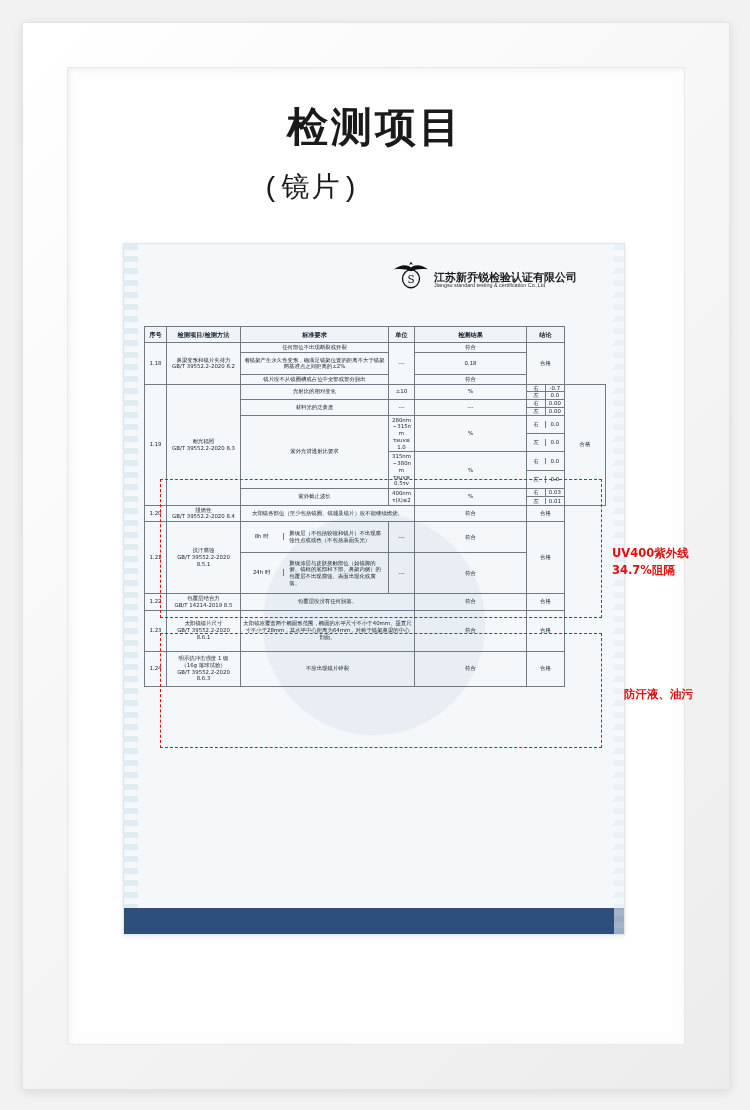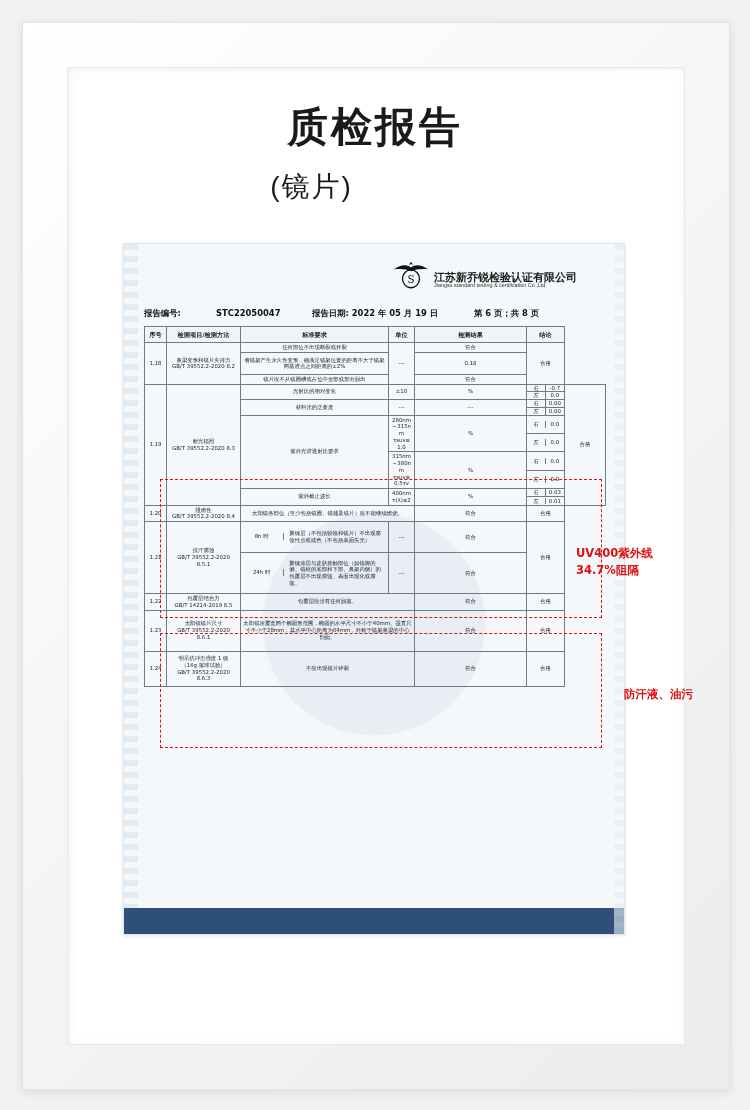--- a/index.html
+++ b/index.html
@@ -28,21 +28,21 @@
   }
   
   .doc-title{
     position:absolute;left:0;top:100px;width:750px;text-align:center;
     font-size:41px;font-weight:bold;color:#1a1a1a;letter-spacing:3px;
     font-family:"DejaVu Sans", sans-serif;
   }
   .doc-subtitle{
     position:absolute;left:0;top:168px;width:623px;text-align:center;
     font-size:28px;color:#1a1a1a;letter-spacing:2px;
-    font-family:Liberation Sans, sans-serif;
+    font-family:Liberation Mono, monospace;
   }
   
   .sheet{
     position:absolute;left:123px;top:243px;width:500px;height:690px;
     background:#f4f8fb;
     border:1px solid #dfe7ee;
     box-shadow:0 1px 4px rgba(0,0,0,0.10);
     overflow:hidden;
   }
   .sheet:before{
@@ -106,64 +106,55 @@
   
   .dash-box{
     position:absolute;border:1.1px dashed #e11010;pointer-events:none;
   }
   #dash-uv{left:160px;top:479px;width:440px;height:137px;}
   #dash-sweat{left:160px;top:633px;width:440px;height:113px;}
   .annot{
     position:absolute;color:#e11010;font-size:11.5px;line-height:1.45;font-weight:bold;
     font-family:"DejaVu Sans", sans-serif;white-space:nowrap;
   }
-  #annot-uv{left:576px;top:545px;}
+  #annot-uv{left:612px;top:545px;}
   #annot-sweat{left:624px;top:686px;}
   .watermark{
     position:absolute;left:120px;top:250px;width:260px;height:260px;
     border-radius:50%;opacity:.06;
     background:radial-gradient(circle,#2e4f7a 0 60%,transparent 61%);
   }
 </style>
 </head>
 <body>
 
 <div class="frame-outer">
   <div class="frame-inner-bevel"></div>
   <div class="mat"></div>
 </div>
 
-<div class="doc-title">质检报告</div>
+<div class="doc-title">检测项目</div>
 <div class="doc-subtitle">(镜片)</div>
 
 <div class="sheet">
   <div class="watermark"></div>
 
   <div class="cert-header">
     <div class="logo-wrap">
       <svg class="logo-mark" viewBox="0 0 40 36">
         <ellipse cx="20" cy="22" rx="9" ry="9.5" fill="none" stroke="#111" stroke-width="1.4"></ellipse>
         <text x="20" y="26" font-size="11" text-anchor="middle" fill="#111" font-family="DejaVu Serif, serif">S</text>
         <path d="M2 12 C10 6 16 7 20 10 C24 7 30 6 38 12 C30 11 25 12 20 14 C15 12 10 11 2 12 Z" fill="#111"></path>
         <path d="M20 4 l2.2 3.4 -2.2 -1.1 -2.2 1.1 Z" fill="#111"></path>
       </svg>
       <div class="logo-cn">江苏新乔锐检验认证有限公司</div>
       <div class="logo-en">Jiangsu standard testing &amp; certification Co.,Ltd</div>
     </div>
   </div>
 
-  <div class="meta-row">
-    <span class="m1">报告编号:</span>
-    <span class="m2">STC22050047</span>
-    <span class="m3">
-      <span>报告日期:</span>
-      <span>2022 年 05 月 19 日</span>
-    </span>
-    <span class="m4">第 6 页；共 8 页</span>
-  </div>
 
   <table class="cert">
     <colgroup>
       <col class="c1">
         <col class="c2">
         <col class="c3">
         <col class="c4">
         <col class="c5">
         <col class="c6">
     </colgroup>

